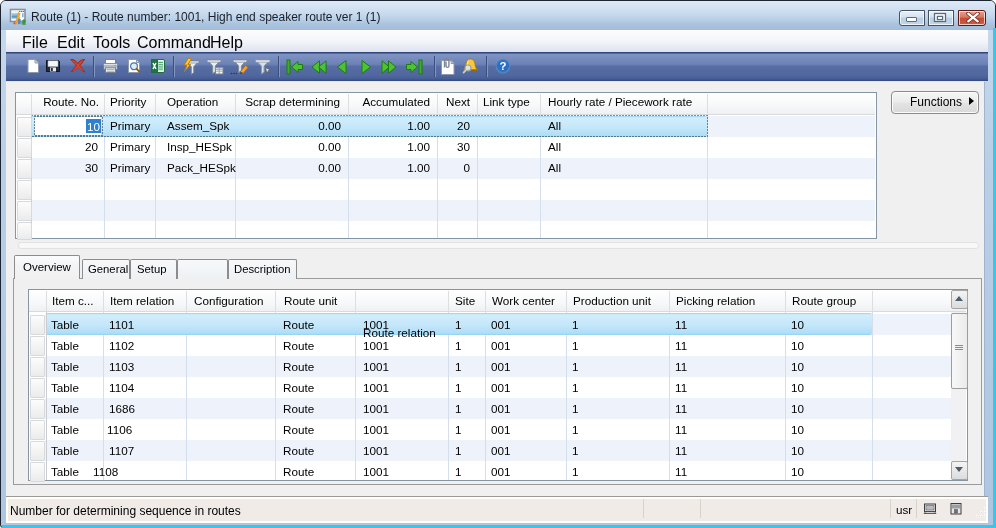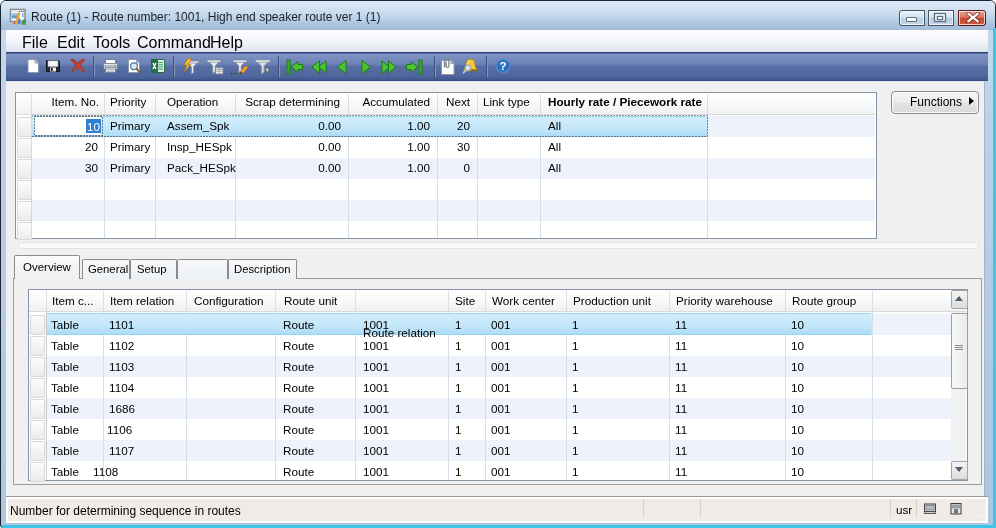--- a/index.html
+++ b/index.html
@@ -266,28 +266,28 @@
 
 <div class="abs" style="left:16px;top:115px;width:15px;height:123px;background:#fff;"></div>
 <div class="abs" style="left:31px;top:115px;width:1px;height:123px;background:#c9cdd2;"></div>
 <div class="abs selbox" style="left:16.5px;top:117px;width:13px;height:18px;"></div>
 <div class="abs selbox" style="left:16.5px;top:138px;width:13px;height:18px;"></div>
 <div class="abs selbox" style="left:16.5px;top:159px;width:13px;height:18px;"></div>
 <div class="abs selbox" style="left:16.5px;top:180px;width:13px;height:18px;"></div>
 <div class="abs selbox" style="left:16.5px;top:201px;width:13px;height:18px;"></div>
 <div class="abs selbox" style="left:16.5px;top:222px;width:13px;height:16px;border-radius:2px 2px 0 0;"></div>
 
-<div class="abs htext" style="left:31px;width:68px;top:95px;text-align:right;">Item. No.</div>
+<div class="abs htext" style="left:31px;width:68px;top:95px;text-align:right;">Route. No.</div>
 <div class="abs htext" style="left:110px;top:95px;">Priority</div>
 <div class="abs htext" style="left:167px;top:95px;">Operation</div>
 <div class="abs htext" style="left:235px;width:105px;top:95px;text-align:right;">Scrap determining</div>
 <div class="abs htext" style="left:348px;width:82px;top:95px;text-align:right;">Accumulated</div>
 <div class="abs htext" style="left:437px;width:33px;top:95px;text-align:right;">Next</div>
 <div class="abs htext" style="left:483px;top:95px;">Link type</div>
-<div class="abs htext" style="left:548px;top:95px;font-weight:bold;">Hourly rate / Piecework rate</div>
+<div class="abs htext" style="left:548px;top:95px;">Hourly rate / Piecework rate</div>
 
 <div class="abs" style="left:35px;top:117px;width:66px;height:18px;background:#fff;"></div>
 <svg class="abs" style="left:34px;top:116px;" width="70" height="21">
     <rect x="0.5" y="0.5" width="68" height="19" fill="none" stroke="#1a1a1a" stroke-width="1" stroke-dasharray="1 2"></rect>
   </svg>
 <div class="abs" style="left:86px;top:119px;width:15px;height:14px;background:#2e80d2;"></div>
 <div class="abs gtext" style="left:86px;width:14px;top:120px;text-align:right;color:#fff;">10</div>
 <div class="abs gtext" style="left:110px;top:119px;">Primary</div>
 <div class="abs gtext" style="left:167px;top:119px;">Assem_Spk</div>
 <div class="abs gtext" style="left:235px;width:106px;top:119px;text-align:right;">0.00</div>
@@ -375,21 +375,21 @@
 <div class="abs selbox" style="left:30px;top:462px;width:13px;height:18px;"></div>
 
 <div class="abs htext" style="left:52px;top:294px;">Item c...</div>
 <div class="abs htext" style="left:110px;top:294px;">Item relation</div>
 <div class="abs htext" style="left:194px;top:294px;">Configuration</div>
 <div class="abs htext" style="left:284px;top:294px;">Route unit</div>
 <div class="abs htext" style="left:363px;top:294px;margin-top:32px;">Route relation</div>
 <div class="abs htext" style="left:455px;top:294px;">Site</div>
 <div class="abs htext" style="left:492px;top:294px;">Work center</div>
 <div class="abs htext" style="left:573px;top:294px;">Production unit</div>
-<div class="abs htext" style="left:676px;top:294px;">Priority warehouse</div>
+<div class="abs htext" style="left:676px;top:294px;">Picking relation</div>
 <div class="abs htext" style="left:792px;top:294px;">Route group</div>
 
 <div class="abs gtext" style="left:51px;top:318px;">Table</div>
 <div class="abs gtext" style="left:109px;top:318px;">1101</div>
 <div class="abs gtext" style="left:283px;top:318px;">Route</div>
 <div class="abs gtext" style="left:363px;top:318px;">1001</div>
 <div class="abs gtext" style="left:455px;top:318px;">1</div>
 <div class="abs gtext" style="left:491px;top:318px;">001</div>
 <div class="abs gtext" style="left:572px;top:318px;">1</div>
 <div class="abs gtext" style="left:675px;top:318px;">11</div>

